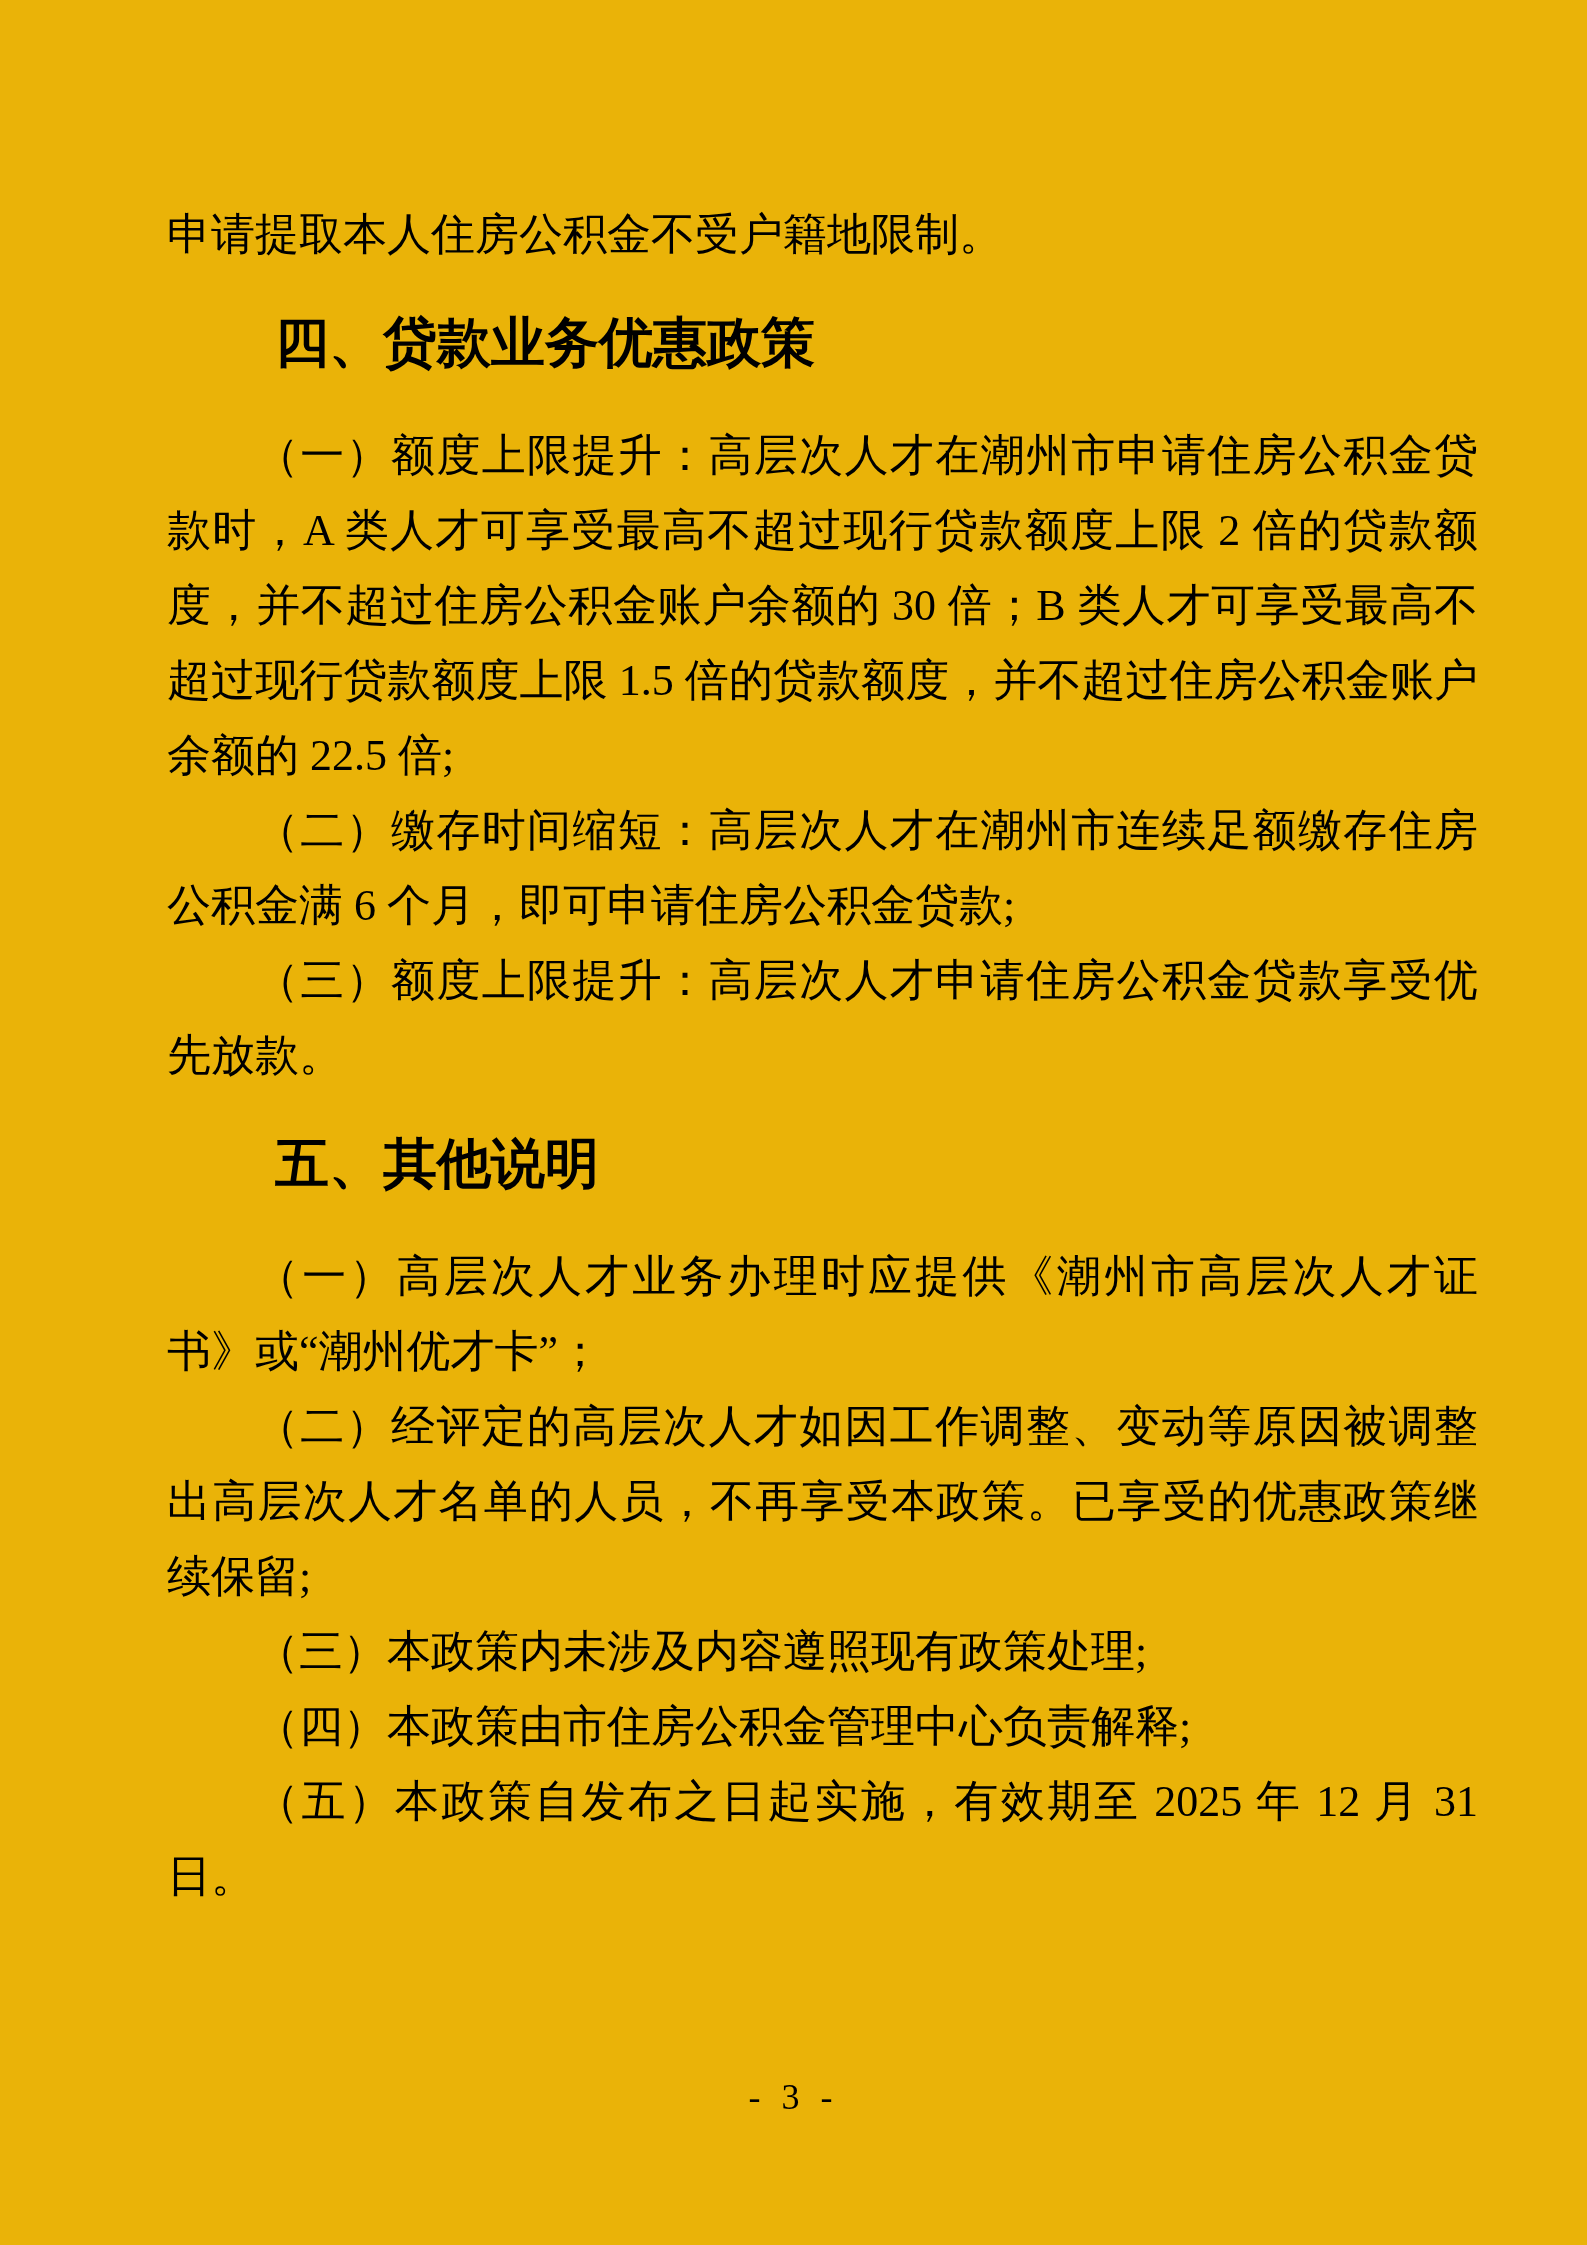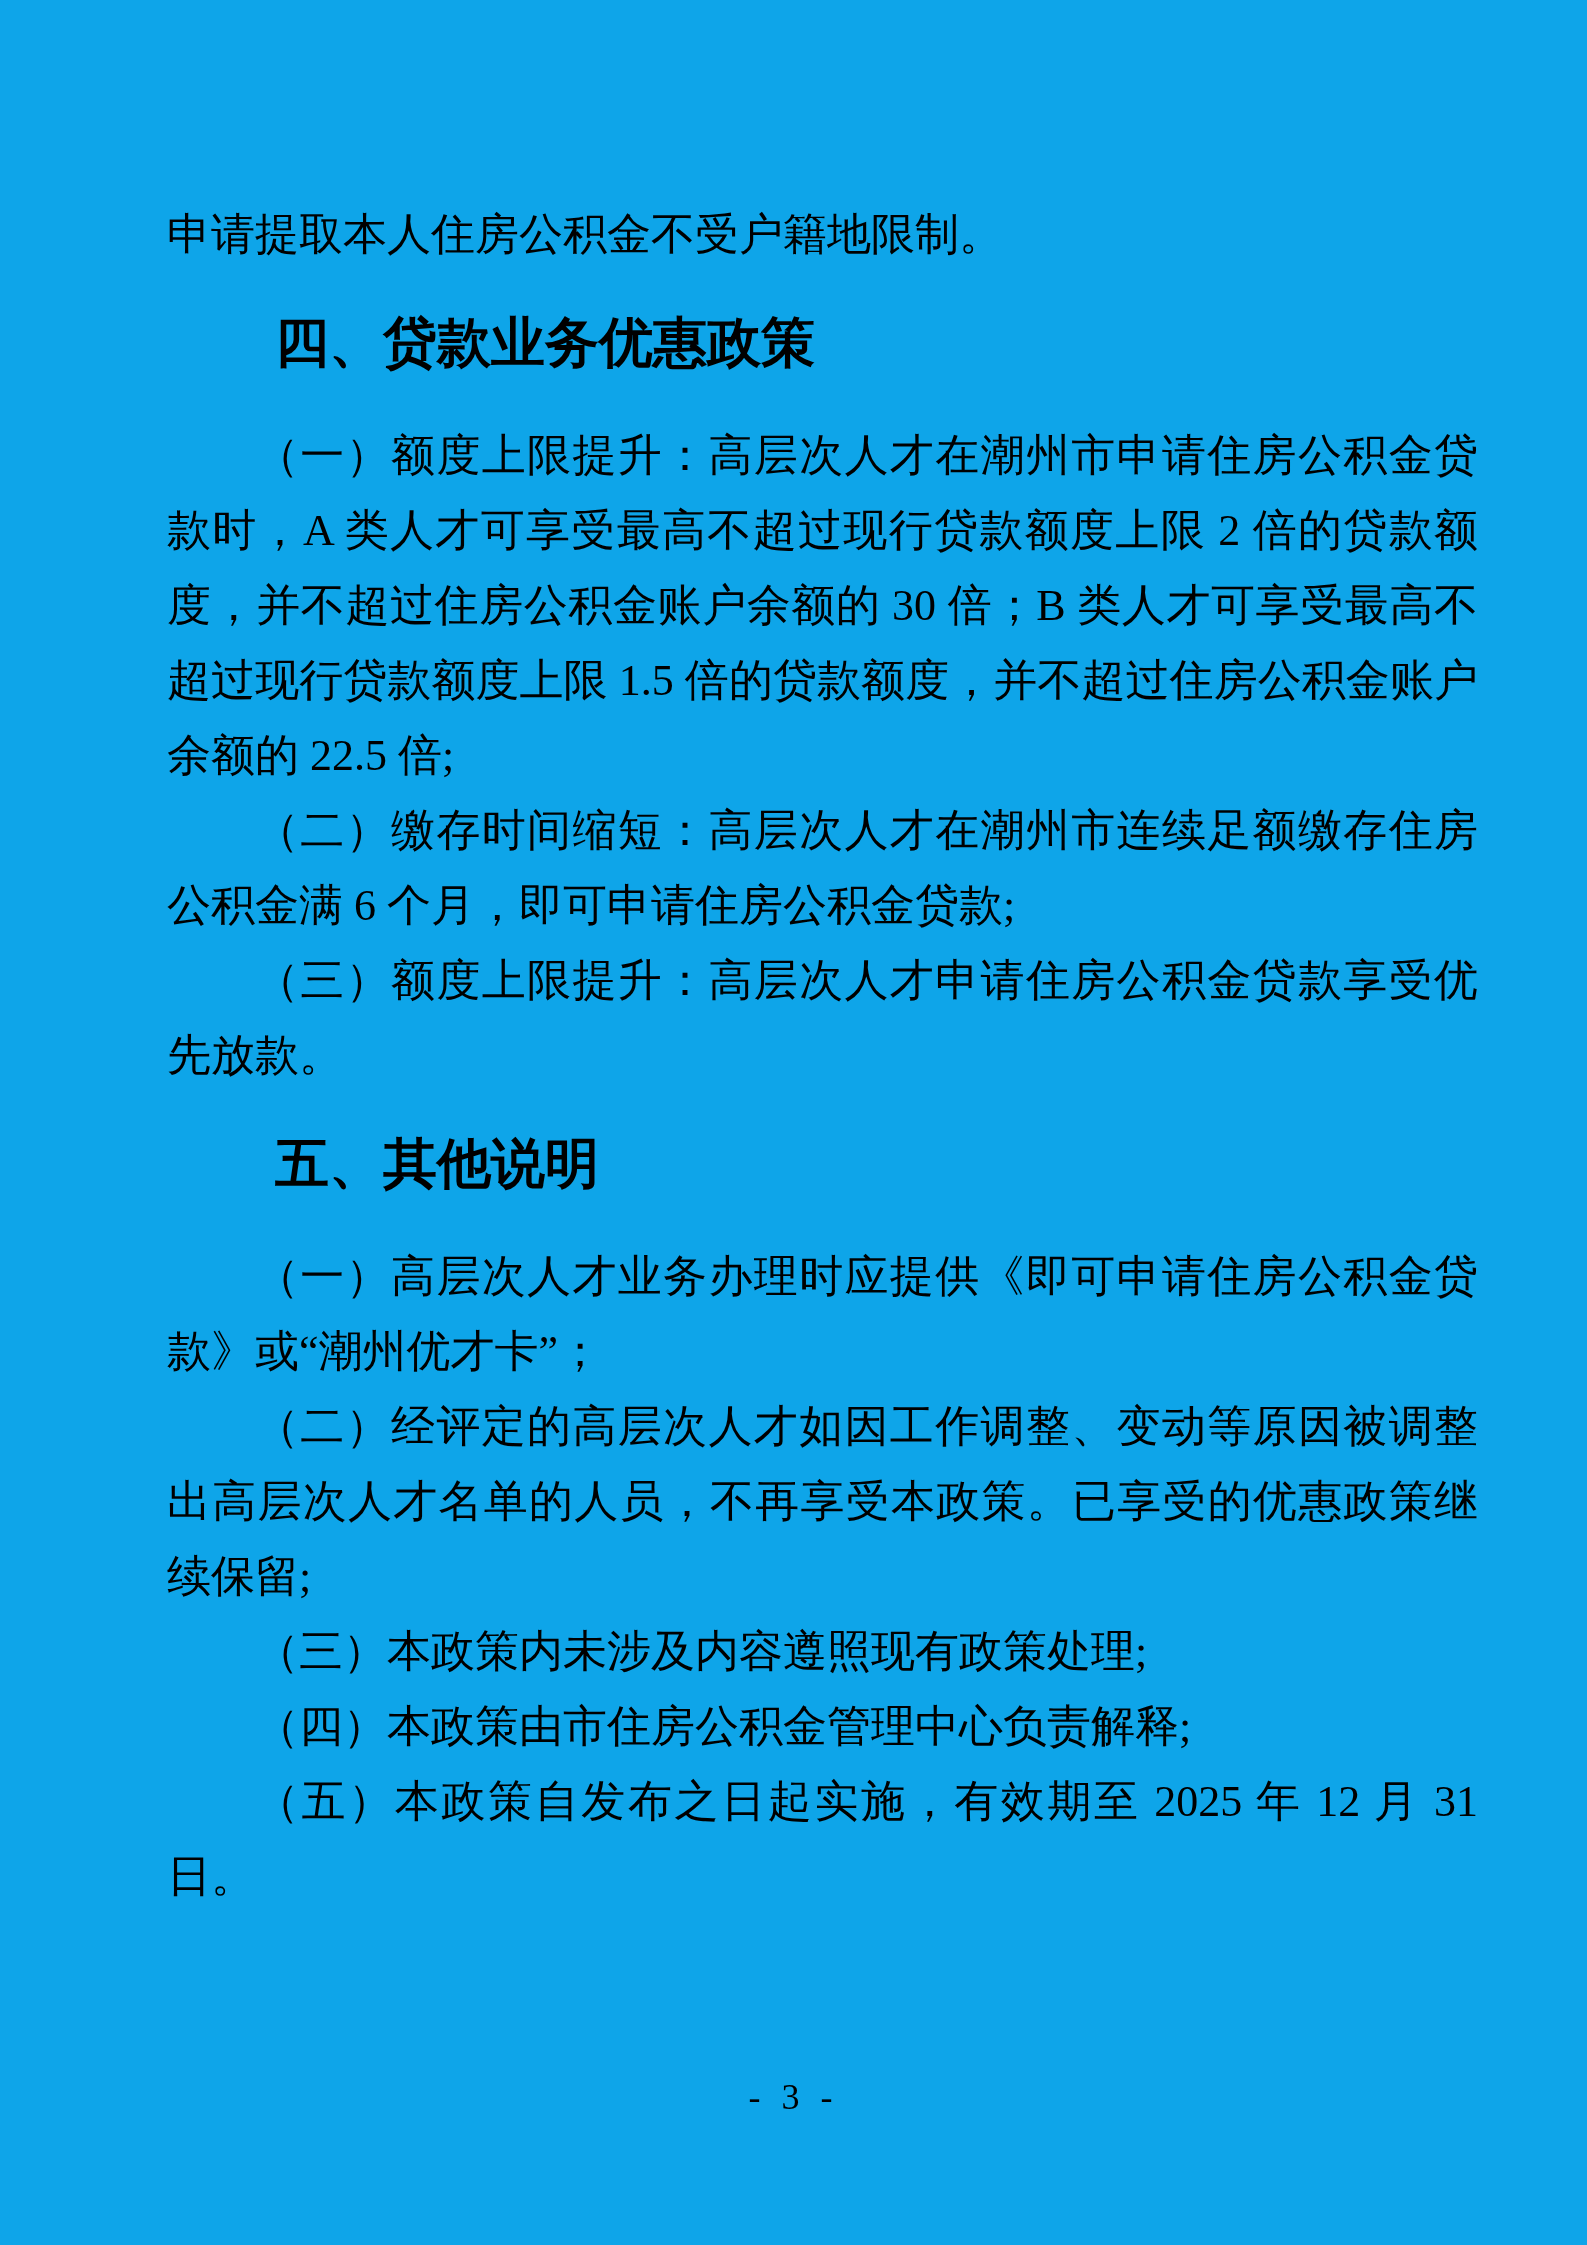--- a/index.html
+++ b/index.html
@@ -5,21 +5,21 @@
   html, body {
     margin: 0;
     padding: 0;
     background: #ffffff;
   }
   .page {
     position: relative;
     width: 1587px;
     height: 2245px;
     margin: 0 auto;
-    background: #0ea5e9;
+    background: #eab308;
     color: #000000;
     box-sizing: border-box;
     padding: 197px 109px 0 167px;
     font-family: "Liberation Serif", "DejaVu Serif", serif;
     font-size: 44px;
     line-height: 75px;
     overflow: hidden;
   }
   p.para {
     margin: 0;
@@ -72,21 +72,21 @@
     <span class="lead">（二）缴存时间缩短：</span><span>高层次人才在潮州市连续足额缴存住房公积金满 6 个月，即可申请住房公积金贷款;</span>
   </p>
 
   <p class="para indent">
     <span class="lead">（三）额度上限提升：</span><span>高层次人才申请住房公积金贷款享受优先放款。</span>
   </p>
 
   <h2 class="heading">五、其他说明</h2>
 
   <p class="para indent">
-    <span>（一）高层次人才业务办理时应提供《即可申请住房公积金贷款》或“潮州优才卡”；</span>
+    <span>（一）高层次人才业务办理时应提供《潮州市高层次人才证书》或“潮州优才卡”；</span>
   </p>
 
   <p class="para indent">
     <span>（二）经评定的高层次人才如因工作调整、变动等原因被调整出高层次人才名单的人员，不再享受本政策。已享受的优惠政策继续保留;</span>
   </p>
 
   <p class="para indent">
     <span>（三）本政策内未涉及内容遵照现有政策处理;</span>
   </p>
 

